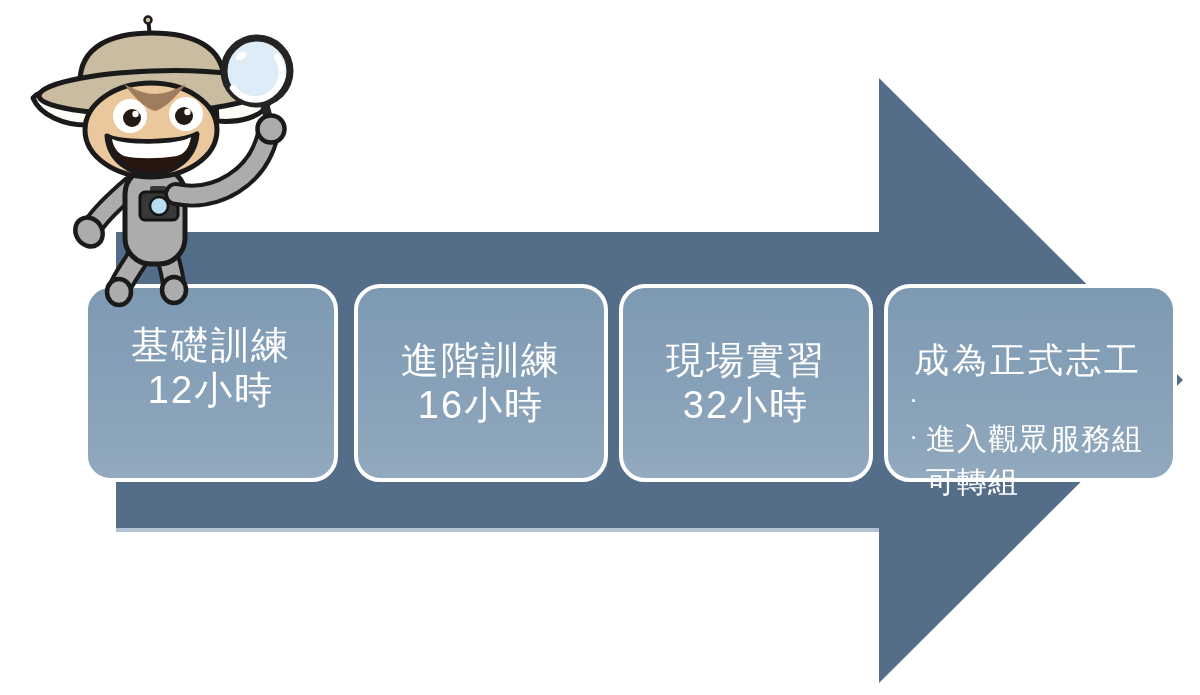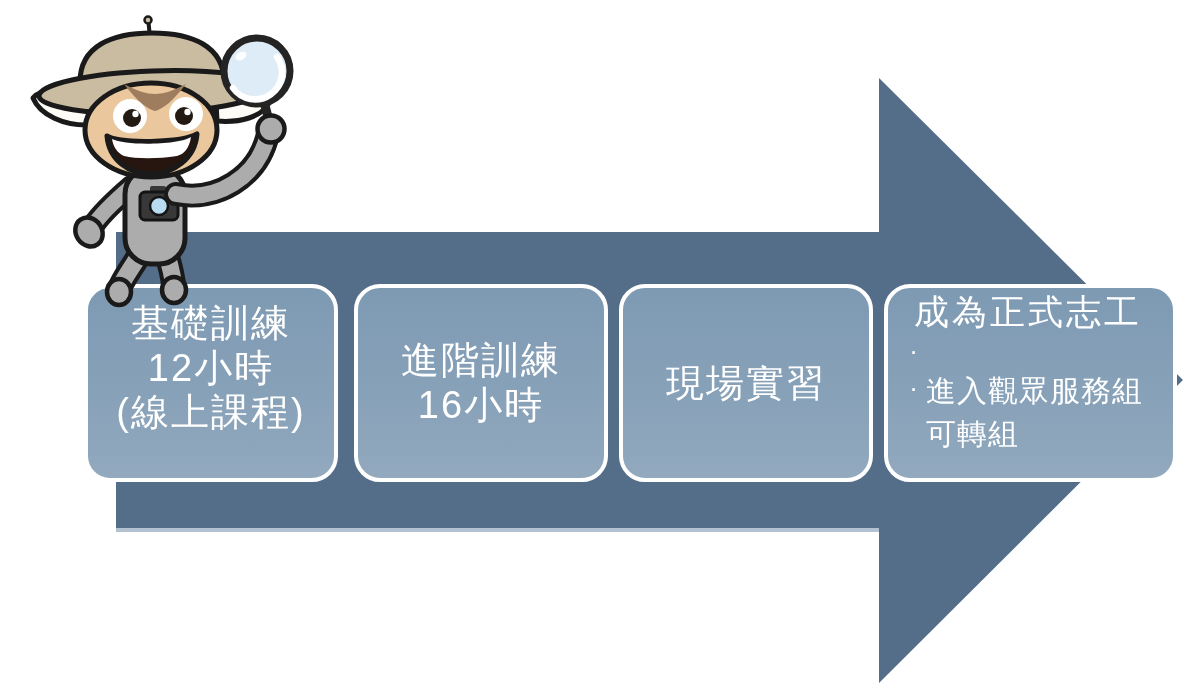--- a/index.html
+++ b/index.html
@@ -19,50 +19,51 @@
     text-align:center;font-size:38px;letter-spacing:2px;line-height:1.18;
   }
   .stage-center .ln{white-space:nowrap;}
   #stage-1{left:84px;width:254px;padding-bottom:30px;}
   #stage-2{left:354px;width:254px;}
   #stage-3{left:619px;width:254px;text-align:right;}
   #stage-4{left:884px;width:293px;padding:3px 6px 0 14px;}
   .stage4-title{
     font-size:35px;letter-spacing:3px;line-height:1.2;padding-left:12px;
     white-space:nowrap;
+    margin-top:48px;
   }
   .stage4-row{
     display:flex;align-items:flex-start;font-size:30px;letter-spacing:1px;
     line-height:1.43;white-space:nowrap;
   }
   .stage4-row .dot{width:24px;flex:0 0 24px;text-align:center;font-size:26px;}
 </style>
 </head>
 <body>
 
 <div class="canvas">
 
   <svg class="arrow-svg" viewBox="0 0 1200 695" xmlns="http://www.w3.org/2000/svg" aria-hidden="true">
     <polygon points="116,232 879,232 879,78 1183,380 879,683 879,528 116,528" fill="#546e8a"></polygon>
     <rect x="116" y="528" width="763" height="4" fill="#a5b7c8" opacity="0.85"></rect>
   </svg>
 
   <div class="stage stage-center" id="stage-1">
     <div class="ln">基礎訓練</div>
     <div class="ln">12小時</div>
-    <div class="ln">(線上課程)</div>
   </div>
 
   <div class="stage stage-center" id="stage-2">
     <div class="ln">進階訓練</div>
     <div class="ln">16小時</div>
   </div>
 
   <div class="stage stage-center" id="stage-3">
     <div class="ln">現場實習</div>
+    <div class="ln">32小時</div>
   </div>
 
   <div class="stage" id="stage-4">
     <div class="stage4-title">成為正式志工</div>
     <div class="stage4-row">
       <span class="dot">·</span>
     </div>
     <div class="stage4-row">
       <span class="dot">·</span>
       <span>進入觀眾服務組</span>

